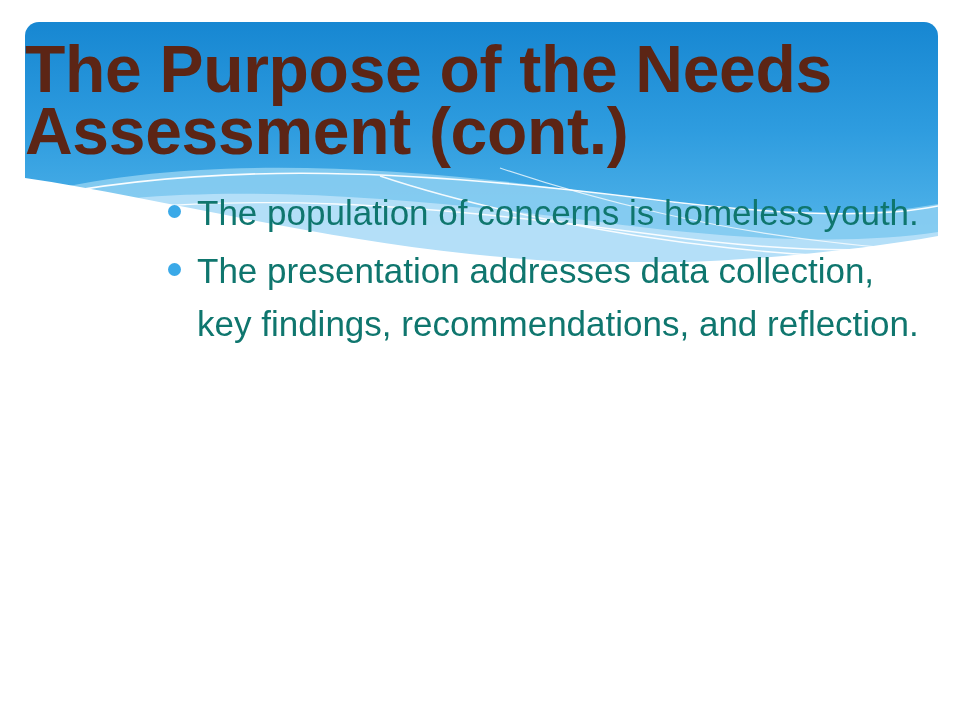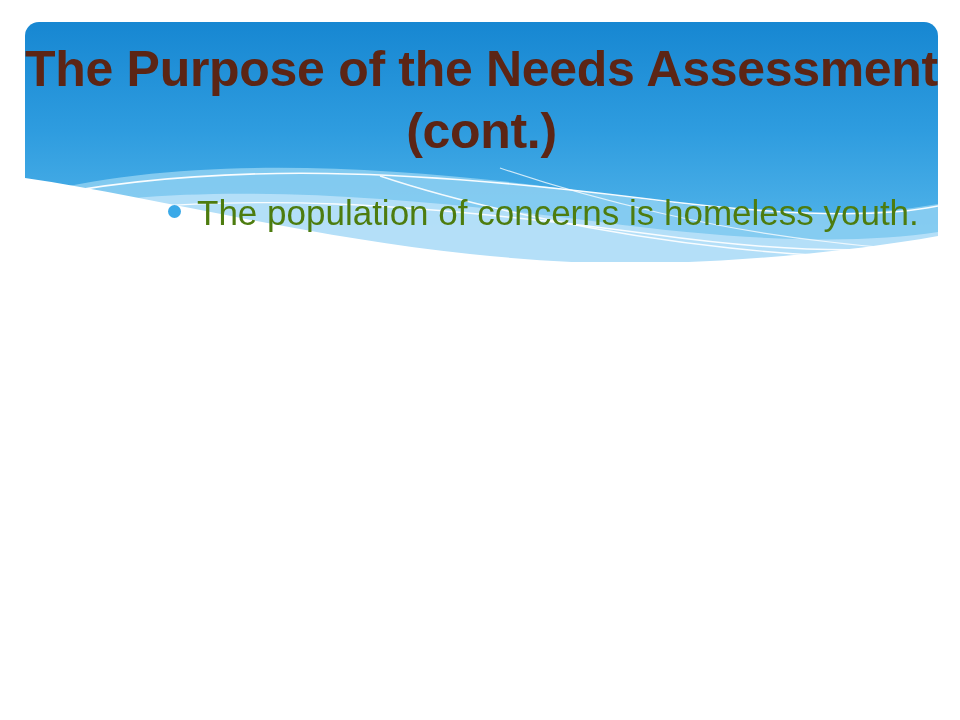--- a/index.html
+++ b/index.html
@@ -9,34 +9,34 @@
 
   #slide{position:relative;width:960px;height:720px;background:#ffffff;overflow:hidden;}
 
   
   #banner-wrap{position:absolute;left:0;top:0;width:960px;height:300px;overflow:hidden;}
 
   #banner-svg{position:absolute;left:0;top:0;width:960px;height:300px;display:block;}
 
   
   #title{position:absolute;left:25px;top:38px;width:913px;
-         text-align:center;
-         font-size:50px;line-height:62px;font-weight:bold;
+         text-align:left;
+         font-size:66px;line-height:62px;font-weight:bold;
          color:#5c2515;letter-spacing:-0.3px;
          font-family:"Liberation Sans","DejaVu Sans",sans-serif;
          z-index:5;white-space:pre-line;}
 
   
   #body{position:absolute;left:0;top:186px;width:960px;z-index:6;}
   .bullet-row{position:relative;padding-left:197px;padding-right:22px;
               margin:0 0 4px 0;}
   .bullet-mark{position:absolute;left:168px;top:19px;
                width:13px;height:13px;border-radius:50%;
                background:#3aa9e8;}
-  .bullet-text{font-size:35px;line-height:53.5px;color:#4d7c0f;
+  .bullet-text{font-size:35px;line-height:53.5px;color:#0f766e;
                font-family:"Liberation Sans","DejaVu Sans",sans-serif;
                font-weight:normal;}
 </style>
 </head>
 <body>
 
 <div id="slide">
 
   <div id="banner-wrap">
     <svg id="banner-svg" viewBox="0 0 960 300" preserveAspectRatio="none">
@@ -81,16 +81,20 @@
   <div id="title">The Purpose of the Needs Assessment (cont.)</div>
 
   <div id="body">
 
     <div class="bullet-row">
       <span class="bullet-mark"></span>
       <span class="bullet-text">The population of concerns is homeless youth.</span>
     </div>
 
 
+    <div class="bullet-row">
+      <span class="bullet-mark"></span>
+      <span class="bullet-text">The presentation addresses data collection, key findings, recommendations, and reflection.</span>
+    </div>
 
   </div>
 
 </div>
 
 </body></html>

